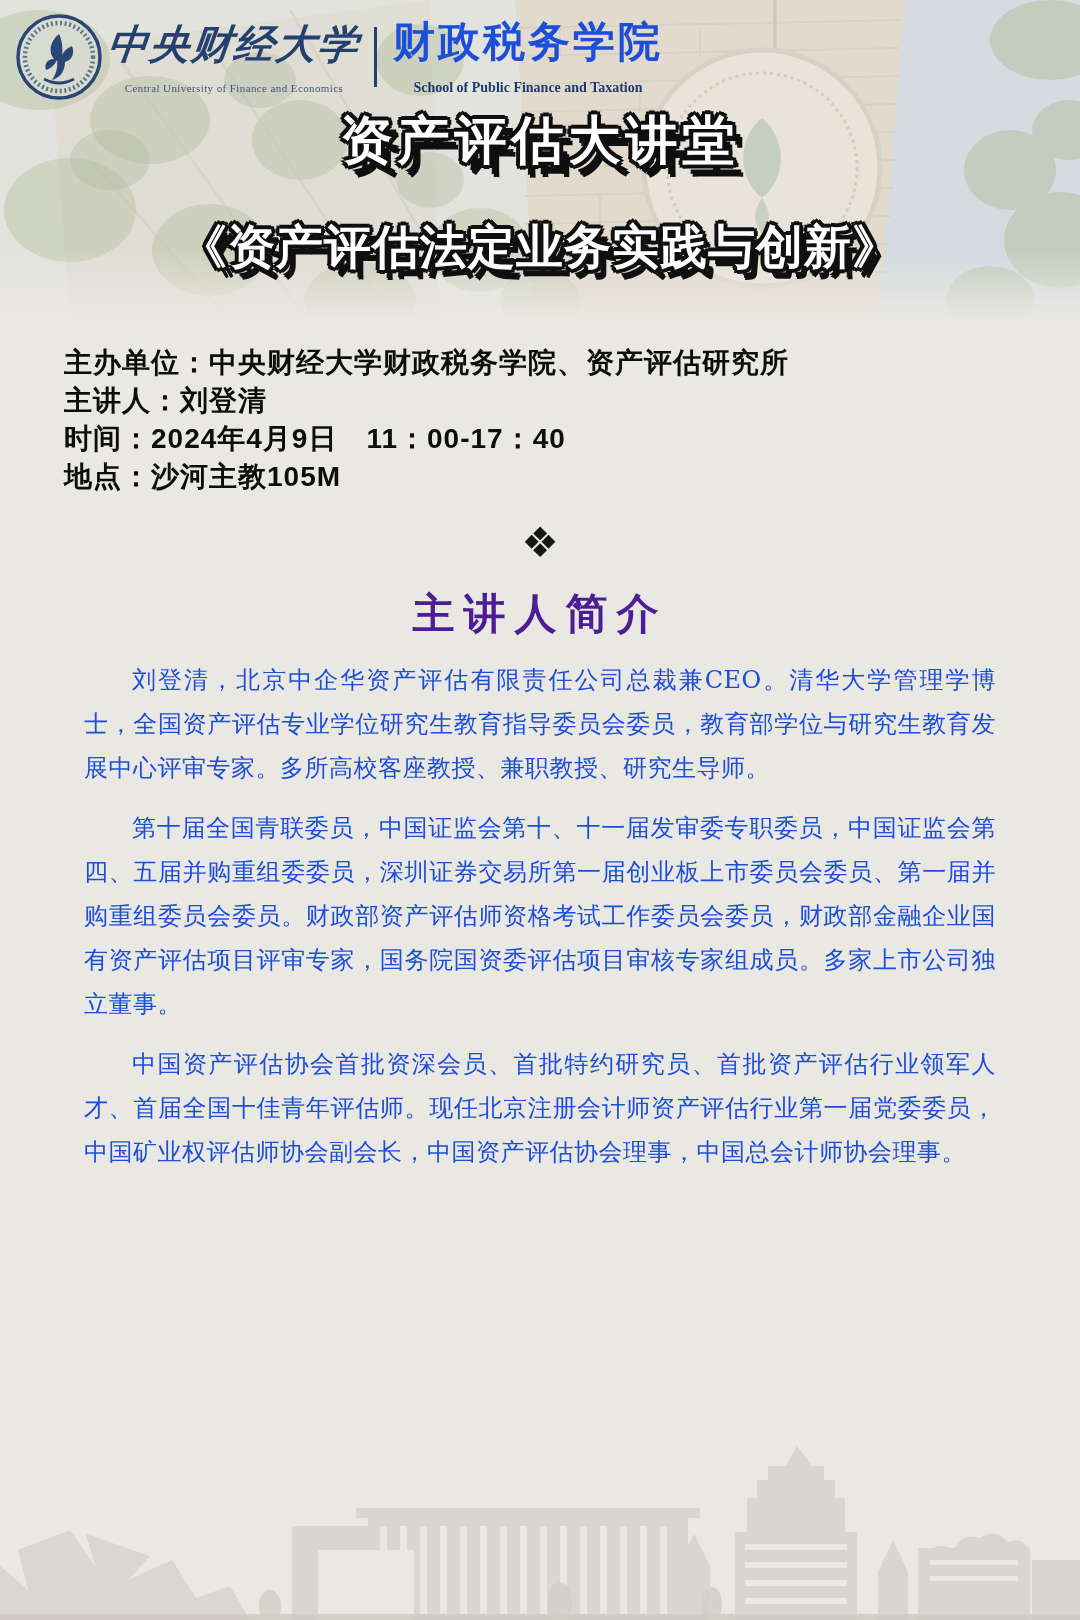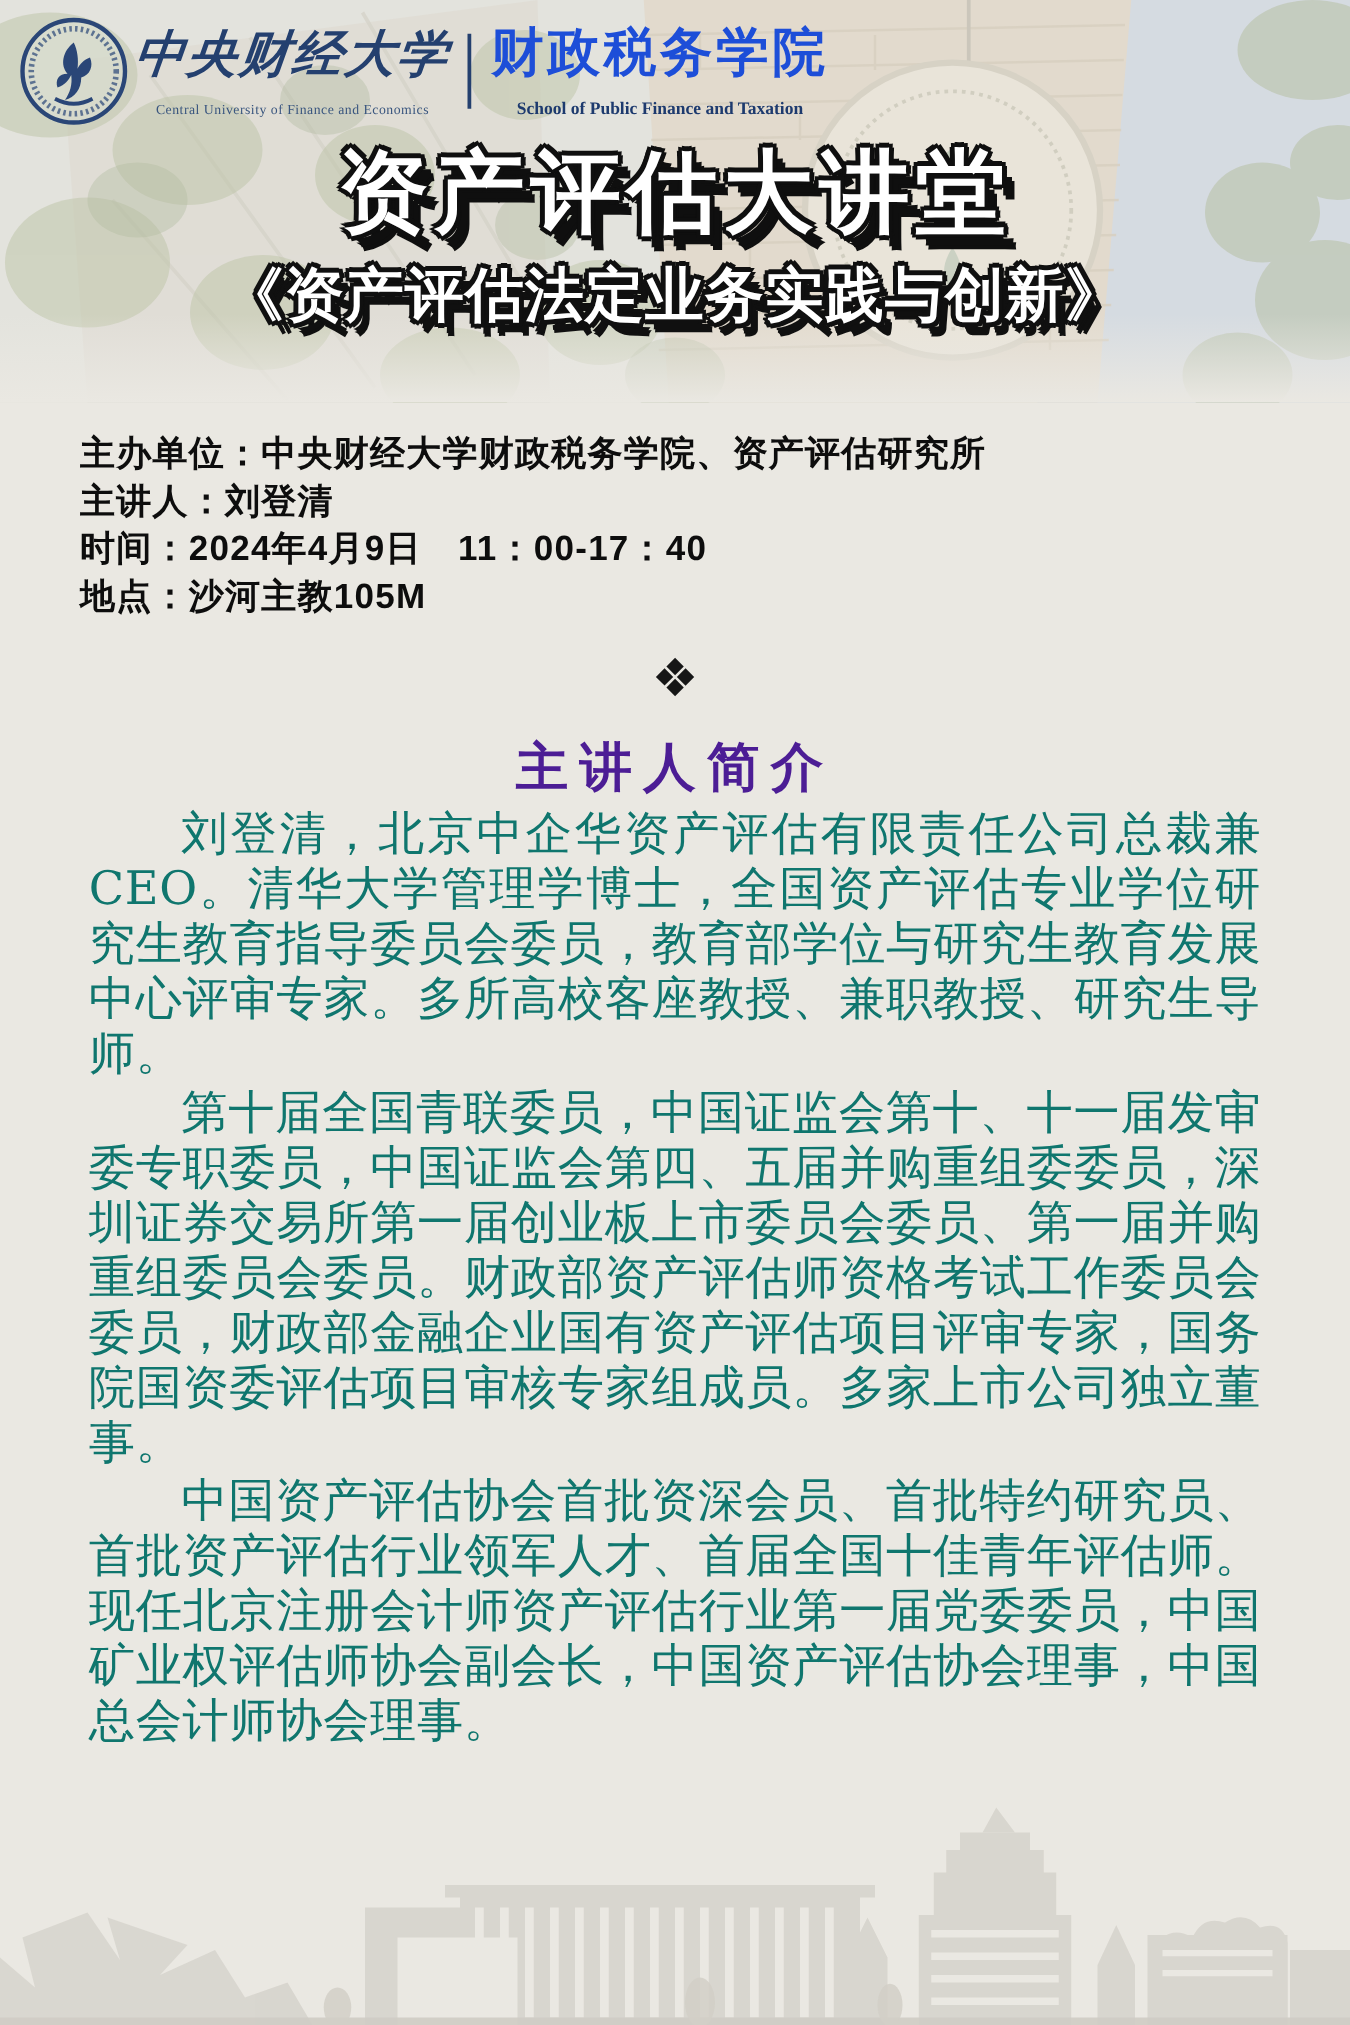--- a/index.html
+++ b/index.html
@@ -17,44 +17,44 @@
   .brand-col{display:flex;flex-direction:column;align-items:center;margin-left:4px;}
   .uni-cn{font-family:"DejaVu Serif","Liberation Serif",serif;font-style:italic;font-weight:bold;
           font-size:40px;line-height:46px;color:#24406f;letter-spacing:2px;transform:skewX(-6deg);white-space:nowrap;}
   .uni-en{font-family:"Liberation Serif","DejaVu Serif",serif;font-size:11px;color:#3a567f;letter-spacing:.4px;margin-top:15px;white-space:nowrap;}
   .brand-divider{width:3px;height:60px;background:#24406f;margin:0 12px 0 14px;}
   .school-cn{font-weight:bold;font-size:42px;line-height:46px;color:#1d4ed8;letter-spacing:3px;white-space:nowrap;}
   .school-en{font-family:"Liberation Serif","DejaVu Serif",serif;font-weight:bold;font-size:14px;color:#1d3a6e;margin-top:15px;white-space:nowrap;}
 
   
   .main-title{position:absolute;top:106px;left:0;width:100%;margin:0;text-align:center;z-index:2;
-    font-family:"DejaVu Serif","Liberation Serif",serif;font-weight:900;font-size:72px;letter-spacing:5px;color:#ffffff;
+    font-family:"DejaVu Serif","Liberation Serif",serif;font-weight:900;font-size:52px;letter-spacing:5px;color:#ffffff;
     text-shadow:-3px -3px 0 #0f0f0f,3px -3px 0 #0f0f0f,-3px 3px 0 #0f0f0f,3px 3px 0 #0f0f0f,
                 -4px 0 0 #0f0f0f,4px 0 0 #0f0f0f,0 -4px 0 #0f0f0f,0 4px 0 #0f0f0f,
                 8px 9px 0 #0f0f0f,10px 12px 0 #0f0f0f;}
-  .sub-title{position:absolute;top:205px;left:0;width:100%;margin:0;text-align:center;z-index:2;
+  .sub-title{position:absolute;top:216px;left:0;width:100%;margin:0;text-align:center;z-index:2;
     font-family:"DejaVu Serif","Liberation Serif",serif;font-weight:900;font-size:47px;letter-spacing:1px;color:#ffffff;
     text-shadow:-3px -3px 0 #101010,3px -3px 0 #101010,-3px 3px 0 #101010,3px 3px 0 #101010,
                 -4px 0 0 #101010,4px 0 0 #101010,0 -4px 0 #101010,0 4px 0 #101010,
                 7px 8px 0 #101010,8px 10px 0 #101010;}
 
   
   .info{position:absolute;top:344px;left:64px;z-index:2;}
   .info-line{font-weight:bold;font-size:28px;line-height:38px;color:#0d0d0d;letter-spacing:1px;white-space:nowrap;}
 
   
   .ornament{position:absolute;top:520px;left:0;width:100%;text-align:center;z-index:2;
     font-family:"DejaVu Sans",sans-serif;font-size:42px;line-height:46px;color:#161616;}
   .section-title{position:absolute;top:586px;left:0;width:100%;margin:0;text-align:center;z-index:2;
     font-family:Liberation Sans, sans-serif;font-weight:bold;font-size:42px;letter-spacing:9px;color:#4c1d95;}
 
   
   .bio{position:absolute;top:642px;left:68px;width:944px;z-index:2;}
-  .bio p{margin:3px;font-family:"DejaVu Serif","Liberation Serif",serif;font-size:37px;line-height:44px;
-         color:#0f766e;text-align:justify;text-indent:2em;letter-spacing:.5px;}
+  .bio p{margin:16px;font-family:"DejaVu Serif","Liberation Serif",serif;font-size:24px;line-height:44px;
+         color:#1d4ed8;text-align:justify;text-indent:2em;letter-spacing:.5px;}
 
   
   .skyline{position:absolute;left:0;bottom:0;width:1080px;height:180px;z-index:0;}
   .skyline svg{display:block;width:1080px;height:180px;}
 </style>
 </head>
 <body>
 
 <div id="poster">
 

